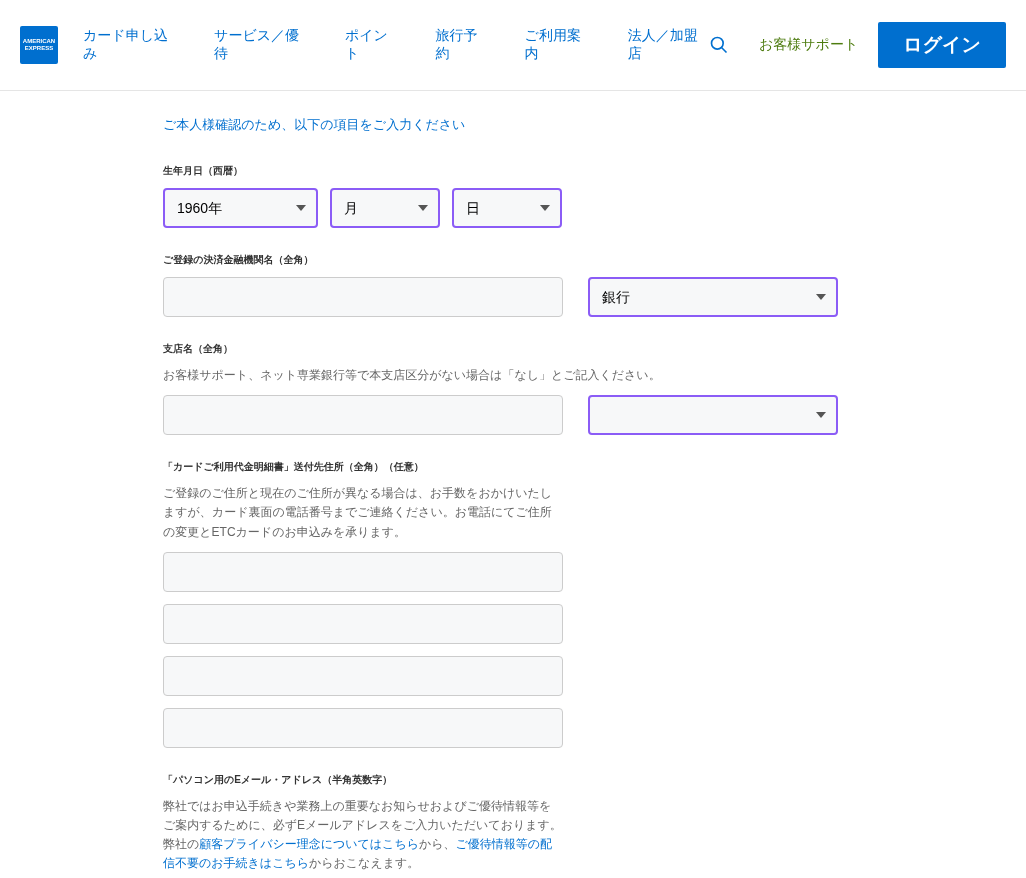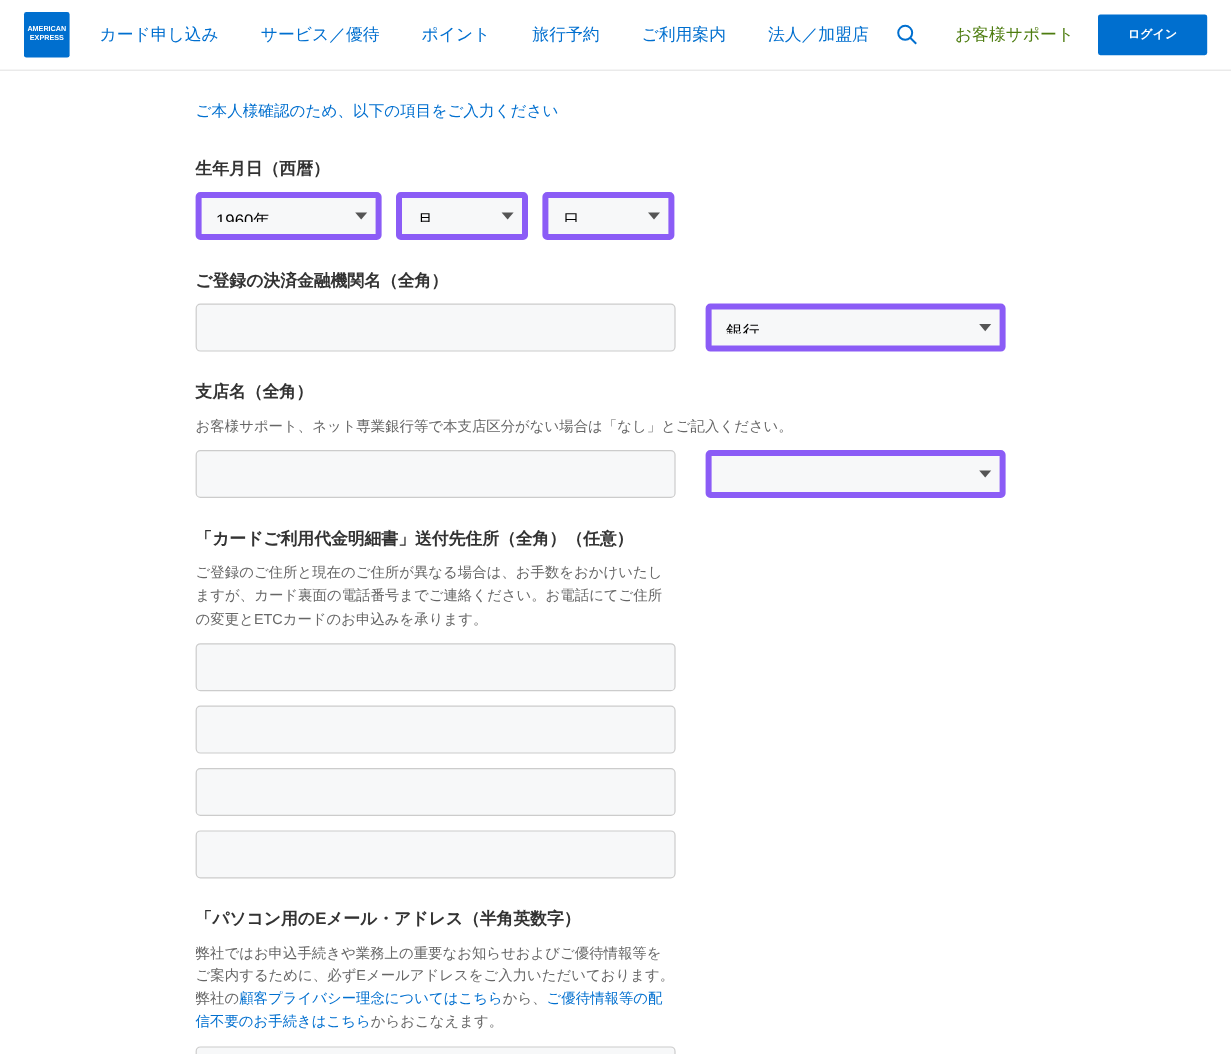--- a/index.html
+++ b/index.html
@@ -1,36 +1,36 @@
 <!DOCTYPE html>
 <html><head>
   <meta charset="utf-8">
   <style>
     * { margin: 0; padding: 0; box-sizing: border-box; }
     body { font-family: "Hiragino Kaku Gothic ProN", "メイリオ", Meiryo, sans-serif; font-size: 14px; color: #333; background: #fff; }
 
-    .header { display: flex; align-items: center; padding: 10px 20px; border-bottom: 1px solid #e5e5e5; }
+    .header { display: flex; align-items: center; padding: 22px 20px; border-bottom: 1px solid #e5e5e5; }
     .logo { width: 38px; height: 38px; background: #006fcf; color: #fff; display: flex; align-items: center; justify-content: center; font-size: 6px; font-weight: bold; text-align: center; line-height: 1.1; border-radius: 2px; margin-right: 25px; }
     .nav { display: flex; gap: 35px; flex: 1; }
     .nav-item { color: #006fcf; text-decoration: none; font-size: 14px; cursor: pointer; }
     .search-icon { width: 20px; height: 20px; color: #006fcf; cursor: pointer; margin-right: 30px; }
     .support-link { color: #4d7c0f; font-size: 14px; margin-right: 20px; cursor: pointer; }
-    .login-btn { background: #006fcf; color: #fff; border: none; padding: 10px 25px; font-size: 10px; cursor: pointer; border-radius: 2px; font-weight: bold; }
+    .login-btn { background: #006fcf; color: #fff; border: none; padding: 10px 25px; font-size: 19px; cursor: pointer; border-radius: 2px; font-weight: bold; }
 
     .container { max-width: 700px; margin: 0 auto; padding: 25px 0 60px; }
     .page-heading { color: #006fcf; font-size: 13px; font-weight: normal; margin-bottom: 30px; }
 
     .field-group { margin-bottom: 25px; }
-    .field-label { font-size: 14px; font-weight: bold; margin-bottom: 10px; display: block; }
+    .field-label { font-size: 10px; font-weight: bold; margin-bottom: 10px; display: block; }
     .field-hint { font-size: 12px; color: #666; margin-bottom: 10px; line-height: 1.6; }
     .field-hint a { color: #006fcf; text-decoration: none; text-align: center; }
 
     .row { display: flex; gap: 12px; }
     .select-wrap, .input-wrap { position: relative; }
-    .select { appearance: none; -webkit-appearance: none; border: 5px solid #8b5cf6; border-radius: 4px; background: #f7f8f9; padding: 10px 35px 10px 12px; font-size: 14px; height: 40px; cursor: pointer; width: 100%; }
+    .select { appearance: none; -webkit-appearance: none; border: 2px solid #8b5cf6; border-radius: 4px; background: #f7f8f9; padding: 10px 35px 10px 12px; font-size: 14px; height: 40px; cursor: pointer; width: 100%; }
     .select-wrap::after { content: ""; position: absolute; right: 12px; top: 17px; width: 0; height: 0; border-left: 5px solid transparent; border-right: 5px solid transparent; border-top: 6px solid #555; pointer-events: none; }
     .input { border: 1px solid #ccc; border-radius: 4px; background: #f7f8f9; padding: 10px 12px; font-size: 14px; height: 40px; width: 100%; }
 
     .dob-row .select-wrap:nth-child(1) { width: 155px; }
     .dob-row .select-wrap:nth-child(2) { width: 110px; }
     .dob-row .select-wrap:nth-child(3) { width: 110px; }
 
     .dual-row { display: flex; gap: 25px; align-items: center; }
     .dual-left { width: 400px; }
     .dual-right { width: 250px; }

